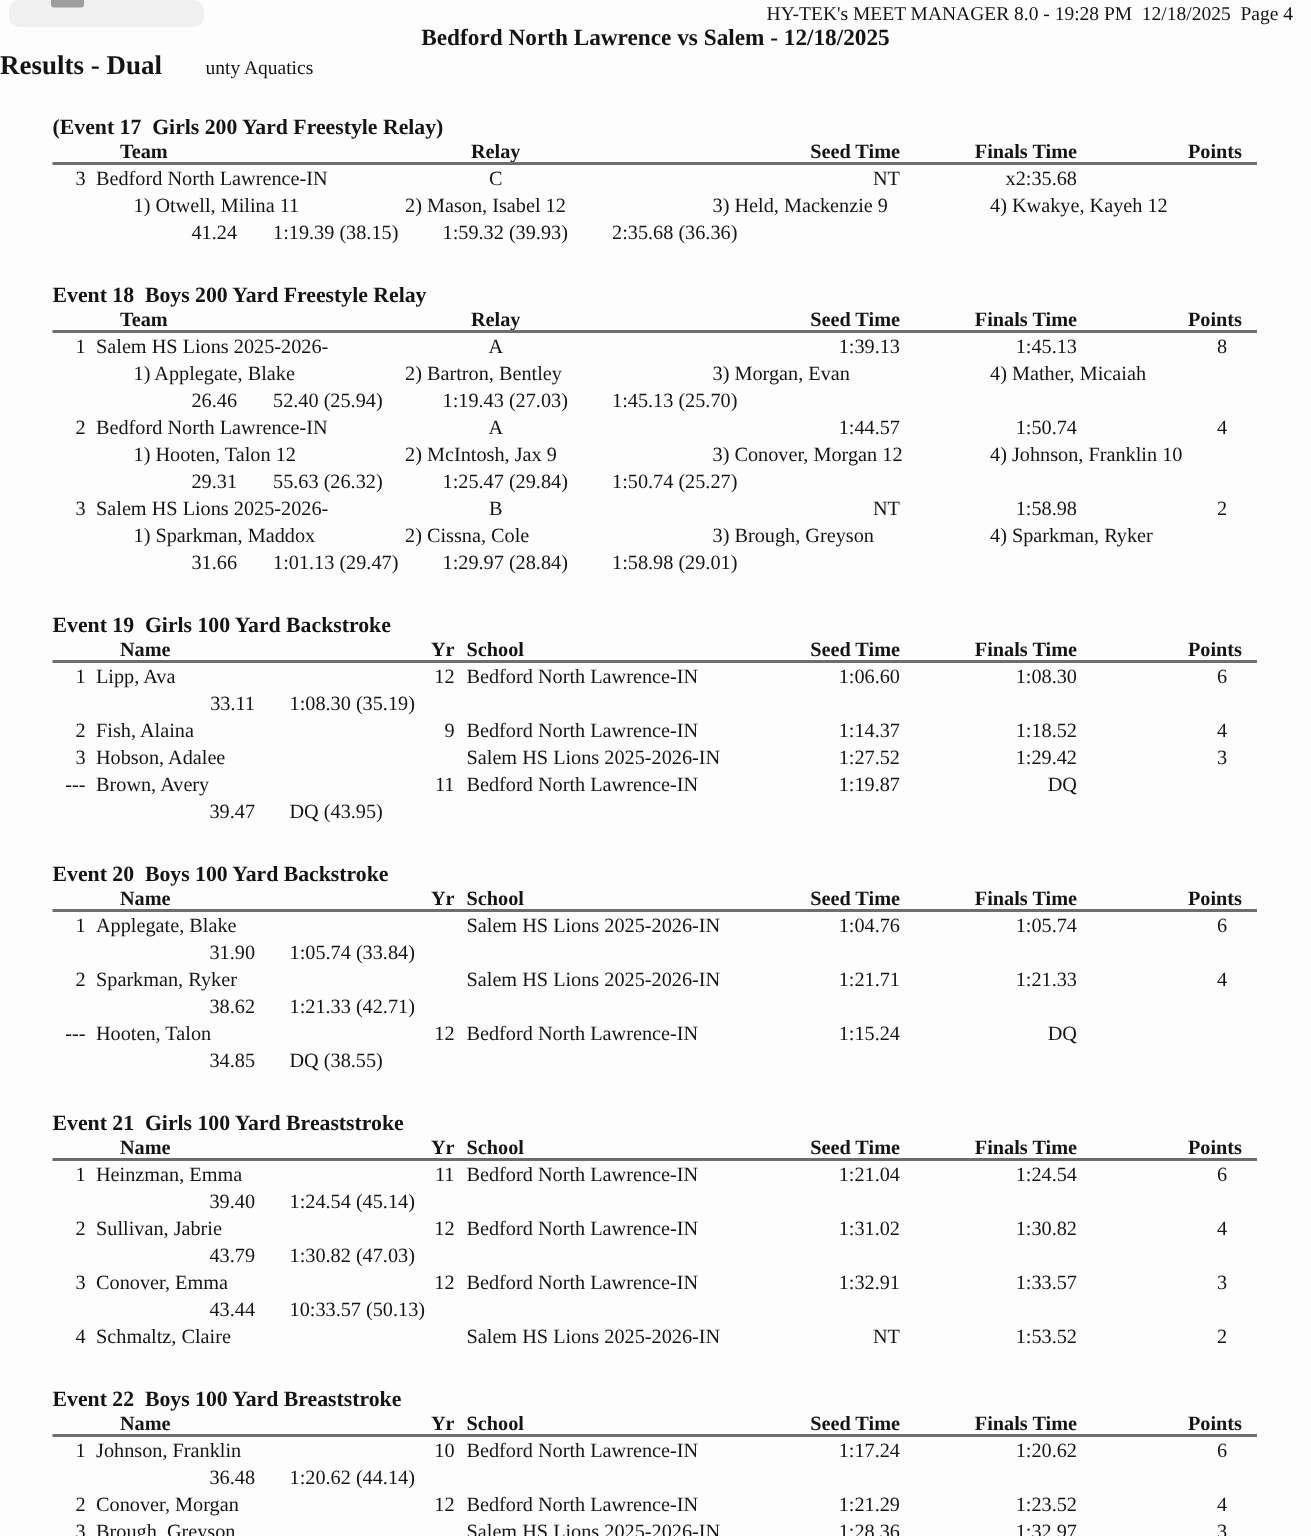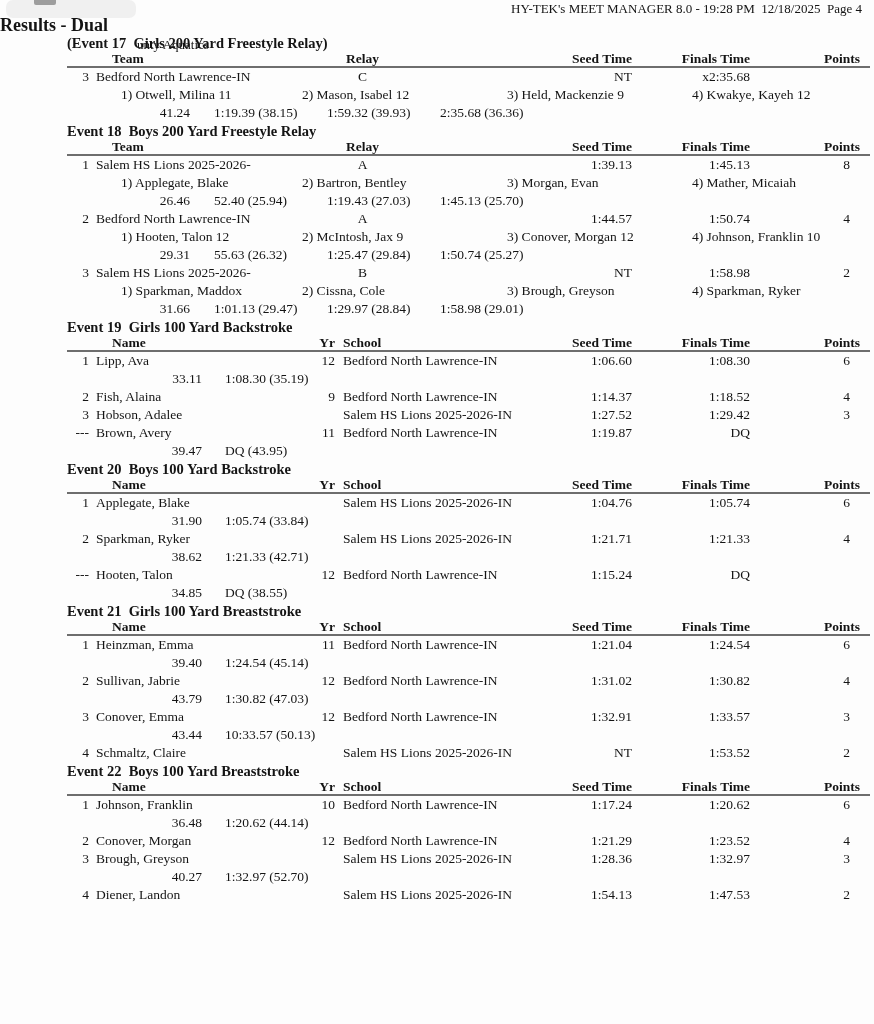--- a/index.html
+++ b/index.html
@@ -20,21 +20,21 @@
   }
   .mast-overlay-bar{
     position:absolute;left:28px;top:0;width:22px;height:5px;
     background:#9d9d9d;border-radius:0 0 2px 2px;
   }
   .mast-club{position:absolute;left:137px;top:1px;font-size:13px;white-space:pre;margin-top:36px;}
   .mast-gen{position:absolute;right:12px;top:1px;font-size:13px;white-space:pre;}
   .doc-title{text-align:center;font-weight:bold;font-size:15.5px;line-height:18px;white-space:pre;}
   .doc-subtitle{font-weight:bold;font-size:18px;line-height:17px;white-space:pre;}
 
-  .event{margin-top:1px;padding-left:32px;}
+  .event{margin-top:25px;}
   .event-title{
     font-weight:bold;font-size:14.5px;line-height:16px;
     padding-left:35px;white-space:pre;
   }
   .row{position:relative;height:18px;line-height:18px;}
   .hrow{height:17px;line-height:15px;font-weight:bold;}
   .hline{position:absolute;left:35px;width:803px;bottom:0;border-top:2.5px solid #6e6e6e;}
   .c{position:absolute;top:0;white-space:pre;}
 
   
@@ -60,20 +60,21 @@
 <body>
 
 <div class="page">
   <div class="masthead">
     <div class="mast-overlay">
       <div class="mast-overlay-bar"></div>
     </div>
     <span class="mast-club">unty Aquatics</span>
     <span class="mast-gen">HY-TEK's MEET MANAGER 8.0 - 19:28 PM  12/18/2025  Page 4</span>
   </div>
+  <div class="doc-title">Bedford North Lawrence vs Salem - 12/18/2025</div>
   <div class="doc-subtitle">Results - Dual</div>
 
   <main id="events-root">
       <section class="event">
         <div class="event-title">(Event 17  Girls 200 Yard Freestyle Relay)</div>
         <div class="row hrow">
           <span class="c h-nm">Team</span>
           <span class="c relaylt">Relay</span>
           <span class="c seed">Seed Time</span>
           <span class="c finals">Finals Time</span>

